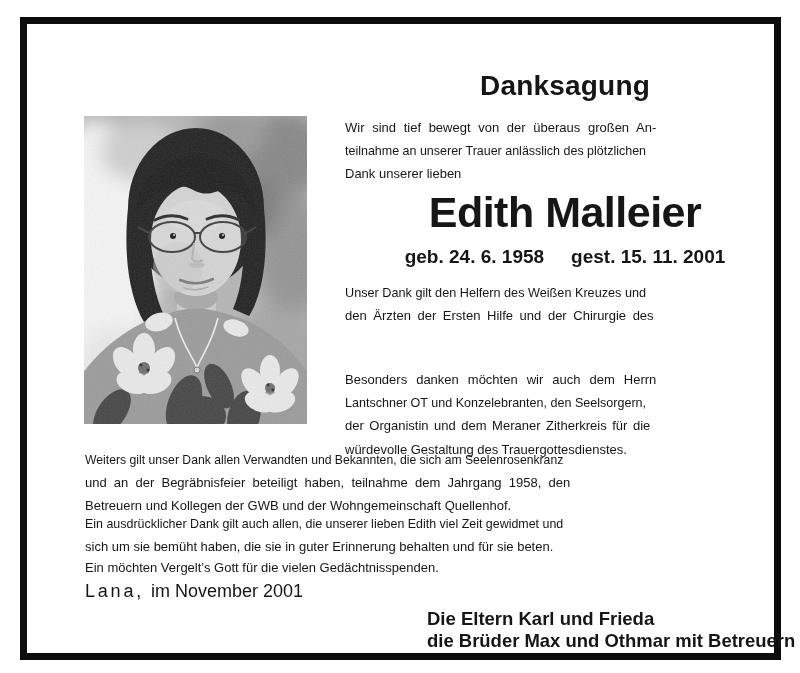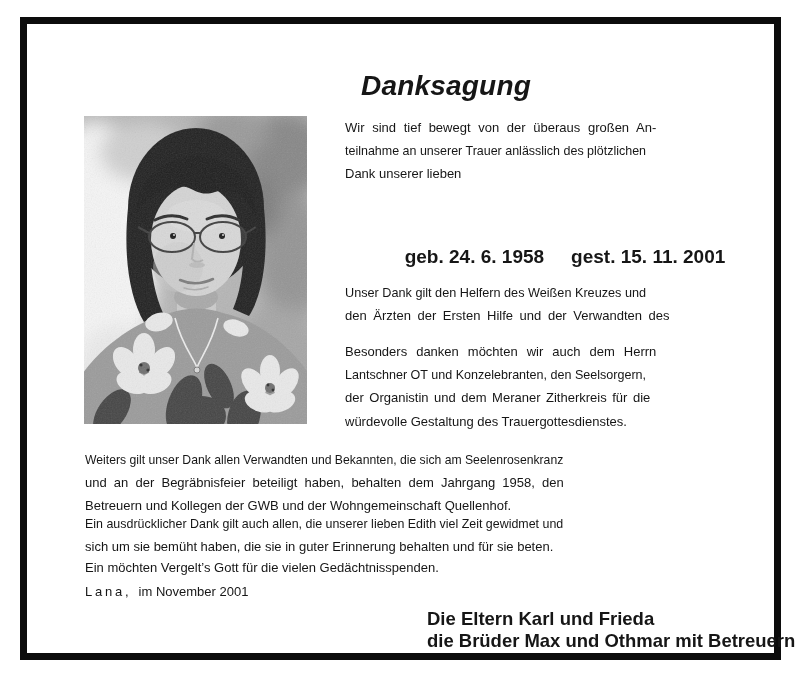--- a/index.html
+++ b/index.html
@@ -12,39 +12,38 @@
   .page{position:absolute;left:0;top:0;width:800px;height:673px;}
   .frame{
     position:absolute;left:20px;top:17px;width:761px;height:643px;
     border:7px solid #0c0c0c;box-sizing:border-box;background:#ffffff;
   }
   .photo{
     position:absolute;left:57px;top:92px;width:223px;height:308px;
   }
   .photo svg{display:block;width:100%;height:100%;}
   .title{
-    position:absolute;left:334px;top:46px;width:440px;
-    font-size:28px;font-weight:bold;line-height:32px;
+    position:absolute;left:318px;top:46px;width:440px;
+    font-size:28px;font-weight:bold;text-align:center;line-height:32px;
     letter-spacing:0.2px;
-    font-style:italic;
   }
   .col{position:absolute;left:318px;width:440px;}
   .full{position:absolute;left:58px;width:699px;}
   .para{font-size:13px;line-height:23.2px;}
   .name{
     position:absolute;left:318px;top:164px;width:440px;text-align:center;
     font-size:43px;font-weight:bold;line-height:48px;letter-spacing:-0.5px;
   }
   .dates{
     position:absolute;left:318px;top:221px;width:440px;
     display:flex;justify-content:center;gap:27px;
     font-size:19px;font-weight:bold;line-height:24px;
   }
   .placeline{
-    position:absolute;left:58px;top:556px;font-size:13px;line-height:23px;
+    position:absolute;left:58px;top:556px;font-size:18px;line-height:23px;
   }
   .placeline .place{letter-spacing:2.8px;}
   .placeline .when{margin-left:7px;}
   .signature{
     position:absolute;left:400px;top:584px;width:356px;
     font-size:18.5px;font-weight:bold;line-height:22.4px;
   }
   .ln{white-space:nowrap;width:max-content;transform-origin:0 50%;}
 </style>
 </head>
@@ -163,41 +162,42 @@
     </div>
 
     <div class="title">Danksagung</div>
 
     <div class="col para" style="top:92px;">
         <div class="ln jl" style="word-spacing: 4.04297px;">Wir sind tief bewegt von der überaus großen An-</div>
         <div class="ln jl" style="transform: scaleX(0.959913);">teilnahme an unserer Trauer anlässlich des plötzlichen</div>
         <div class="ln">Dank unserer lieben</div>
       </div>
 
+    <div class="name">Edith Malleier</div>
 
     <div class="dates">
       <span>geb. 24. 6. 1958</span>
       <span>gest. 15. 11. 2001</span>
     </div>
 
     <div class="col para" style="top:257px;text-align:center;">
         <div class="ln jl" style="transform: scaleX(0.974159);">Unser Dank gilt den Helfern des Weißen Kreuzes und</div>
-        <div class="ln jl" style="word-spacing: 2.98633px;">den Ärzten der Ersten Hilfe und der Verwandten des</div>
-      </div>
-
-    <div class="col para" style="top:316px;">
+        <div class="ln jl" style="word-spacing: 2.98633px;">den Ärzten der Ersten Hilfe und der Chirurgie des</div>
+      </div>
+
+    <div class="col para" style="top:344px;">
         <div class="ln jl" style="word-spacing: 5.39062px;">Besonders danken möchten wir auch dem Herrn</div>
         <div class="ln jl" style="transform: scaleX(0.964978);">Lantschner OT und Konzelebranten, den Seelsorgern,</div>
         <div class="ln jl" style="word-spacing: 1.90848px;">der Organistin und dem Meraner Zitherkreis für die</div>
         <div class="ln">würdevolle Gestaltung des Trauergottesdienstes.</div>
       </div>
 
     <div class="full para" style="top:424px;">
         <div class="ln jl" style="transform: scaleX(0.937862);">Weiters gilt unser Dank allen Verwandten und Bekannten, die sich am Seelenrosenkranz</div>
-        <div class="ln jl" style="word-spacing: 3.5625px;">und an der Begräbnisfeier beteiligt haben, behalten dem Jahrgang 1958, den</div>
+        <div class="ln jl" style="word-spacing: 3.5625px;">und an der Begräbnisfeier beteiligt haben, teilnahme dem Jahrgang 1958, den</div>
         <div class="ln">Betreuern und Kollegen der GWB und der Wohngemeinschaft Quellenhof.</div>
       </div>
 
     <div class="full para" style="top:488px;">
         <div class="ln jl" style="transform: scaleX(0.956429);">Ein ausdrücklicher Dank gilt auch allen, die unserer lieben Edith viel Zeit gewidmet und</div>
         <div class="ln">sich um sie bemüht haben, die sie in guter Erinnerung behalten und für sie beten.</div>
       </div>
 
     <div class="full para" style="top:532px;">
       <div class="ln">Ein möchten Vergelt’s Gott für die vielen Gedächtnisspenden.</div>

